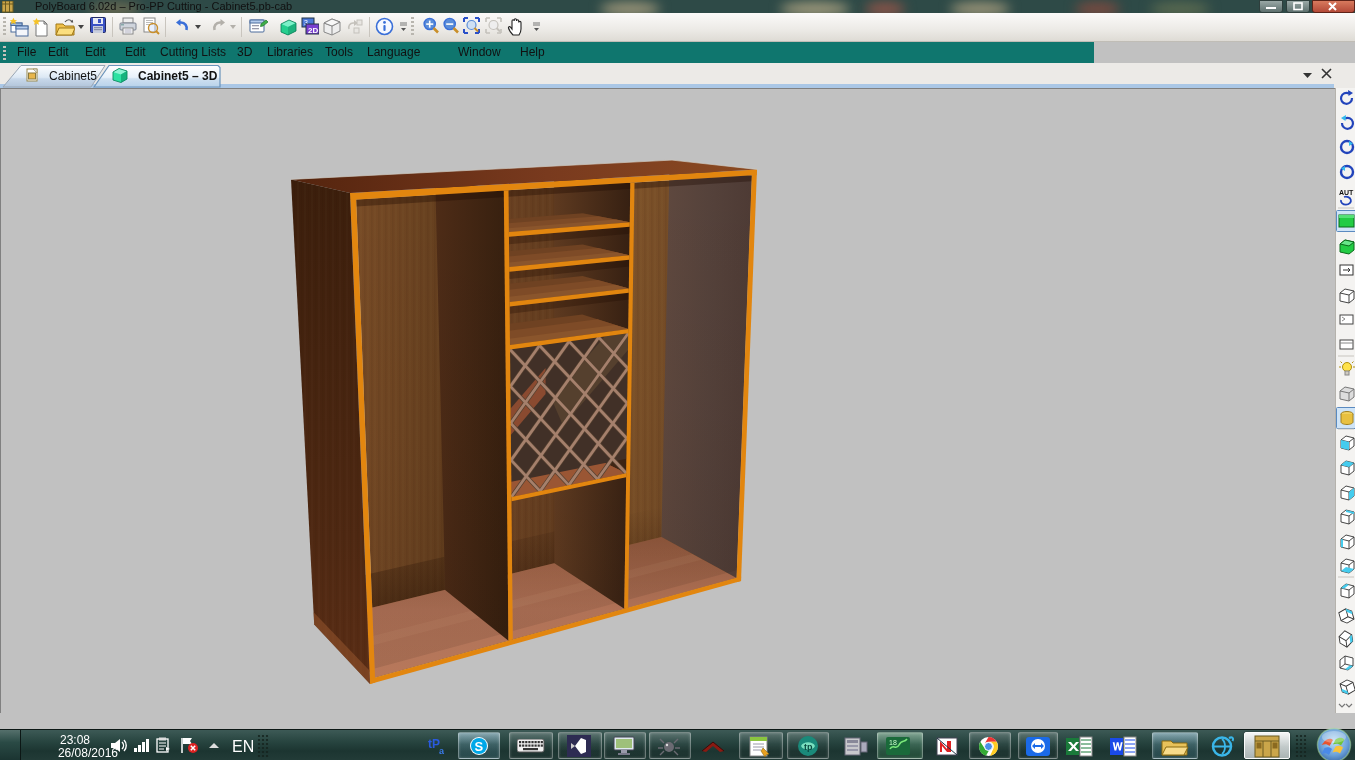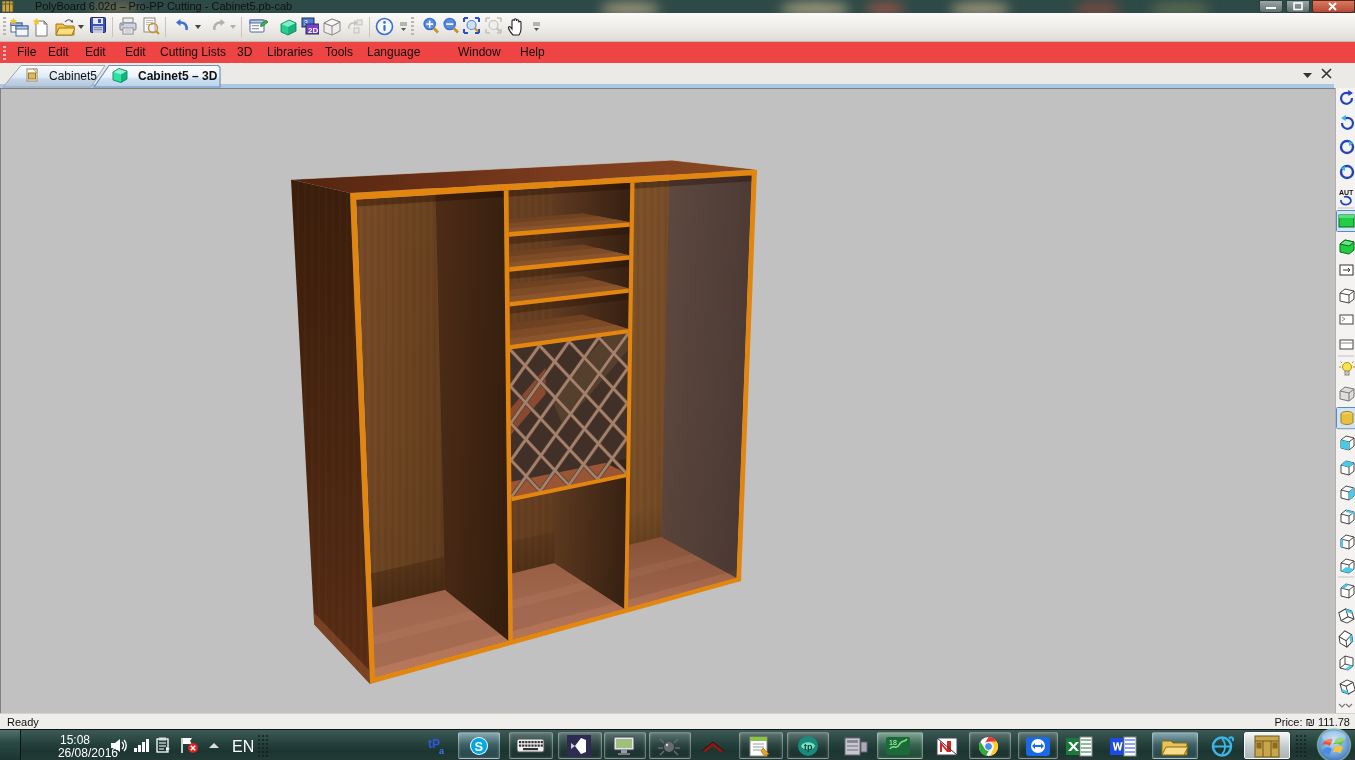--- a/index.html
+++ b/index.html
@@ -1,21 +1,21 @@
 <!DOCTYPE html>
 <html><head><meta charset="utf-8"><style>
 *{margin:0;padding:0;box-sizing:border-box}
 html,body{width:1355px;height:760px;overflow:hidden;font-family:"Liberation Sans",sans-serif}
 .abs{position:absolute}
 #page{position:relative;width:1355px;height:760px;background:#c1c1c1}
 #titlebar{left:0;top:0;width:1355px;height:13px;background:#2e4a47;overflow:hidden}
 #titlebar .blob{position:absolute;filter:blur(6px);border-radius:50%}
 #title-txt{position:absolute;left:35px;top:0px;font-size:11px;color:#111;white-space:nowrap}
 #toolbar{left:0;top:13px;width:1355px;height:29px;background:linear-gradient(#fbfaf9,#eceae6 60%,#dedbd5);border-bottom:1px solid #c0bdb6}
-#menubar{left:0;top:42px;width:1355px;height:21px;background:#ef4444}
+#menubar{left:0;top:42px;width:1094px;height:21px;background:#0f766e}
 .menuitem{position:absolute;top:3px;font-size:12px;color:#111}
 #tabbar{left:0;top:63px;width:1355px;height:25px;background:#eceae7}
 #canvas{left:0;top:88px;width:1335px;height:625px;background:#c1c1c1;border-top:1px solid #808080;border-left:1px solid #808080}
 #sidebar{left:1335px;top:88px;width:20px;height:625px;background:#f4f3f1;border-left:1px solid #b5b2ac}
 #statusbar{left:0;top:713px;width:1355px;height:16px;background:#f0eeeb;border-top:1px solid #d5d2cc;font-size:11px;color:#111}
 #taskbar{left:0;top:729px;width:1355px;height:31px;background:linear-gradient(#3d5a56,#27443f 40%,#1c3531 70%,#223b37);border-top:1px solid #0c1715}
 .tbtn{position:absolute;top:2px;height:27px;border-radius:2px}
 .sep{position:absolute;top:4px;width:1px;height:20px;background:#c9c5be}
 </style></head>
 <body>
@@ -509,27 +509,23 @@
         <g transform="rotate(240 8 8)">
           <path d="M2 6l5-4 8 2v8l-5 4-8-2z" fill="#fff" stroke="#333" stroke-width="0.9"></path>
           <path d="M2 6l8 2v8M10 8l5-4" fill="none" stroke="#333" stroke-width="0.9"></path>
           <path d="M2 6l5-4 3 .8-5 4z" fill="#44ccee"></path>
         </g>
       </g>
       <g stroke="#777" stroke-width="1.2" fill="none">
         <path d="M1339 704l3 3 3-3M1346 704l3 3 3-3"></path>
       </g>
     </svg>
-<div id="statusbar" class="abs">
-      <span class="abs" style="left:7px;top:2px">Ready</span>
-      <span class="abs" style="right:5px;top:2px">Price: ₪ 111.78</span>
-    </div>
 <div id="taskbar" class="abs">
       <div class="abs" style="left:0;top:0;width:21px;height:31px;background:linear-gradient(#55706c,#2a4a45 40%,#1a3330);border-right:1px solid #0c1715"></div>
-      <div class="abs" style="left:40px;top:3px;width:70px;font-size:12px;color:#fff;text-align:center">15:08</div>
+      <div class="abs" style="left:40px;top:3px;width:70px;font-size:12px;color:#fff;text-align:center">23:08</div>
       <div class="abs" style="left:18px;top:16px;width:100px;font-size:12px;color:#fff;text-align:right">26/08/2016</div>
       <svg class="abs" style="left:110px;top:8px" width="17" height="15" viewBox="0 0 17 15">
         <path d="M1 5h4l5-4v13l-5-4H1z" fill="#fff"></path>
         <path d="M12 4c2 2 2 5 0 7M14 2c3 3 3 8 0 11" stroke="#fff" stroke-width="1.4" fill="none"></path>
       </svg>
       <svg class="abs" style="left:134px;top:8px" width="18" height="15" viewBox="0 0 18 15">
         <rect x="0" y="10" width="3" height="4" fill="#fff"></rect>
         <rect x="4" y="7" width="3" height="7" fill="#fff"></rect>
         <rect x="8" y="4" width="3" height="10" fill="#fff"></rect>
         <rect x="12" y="1" width="3" height="13" fill="#fff"></rect>

